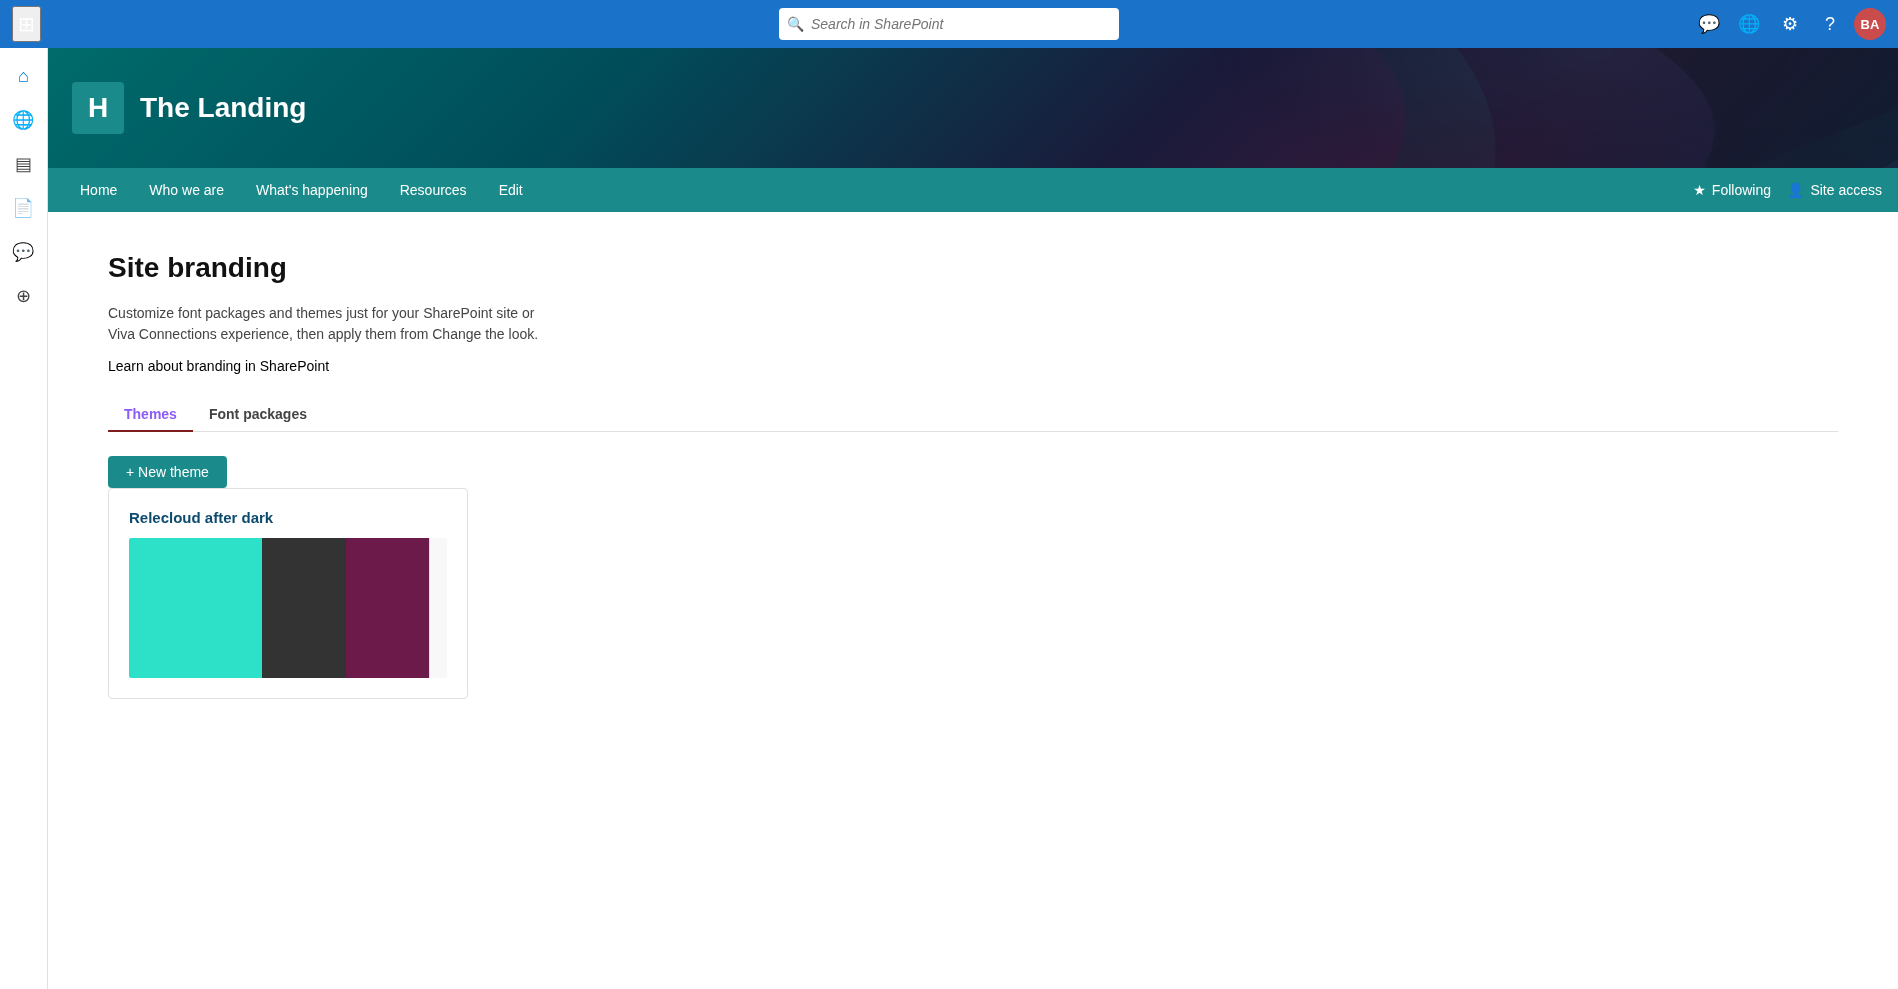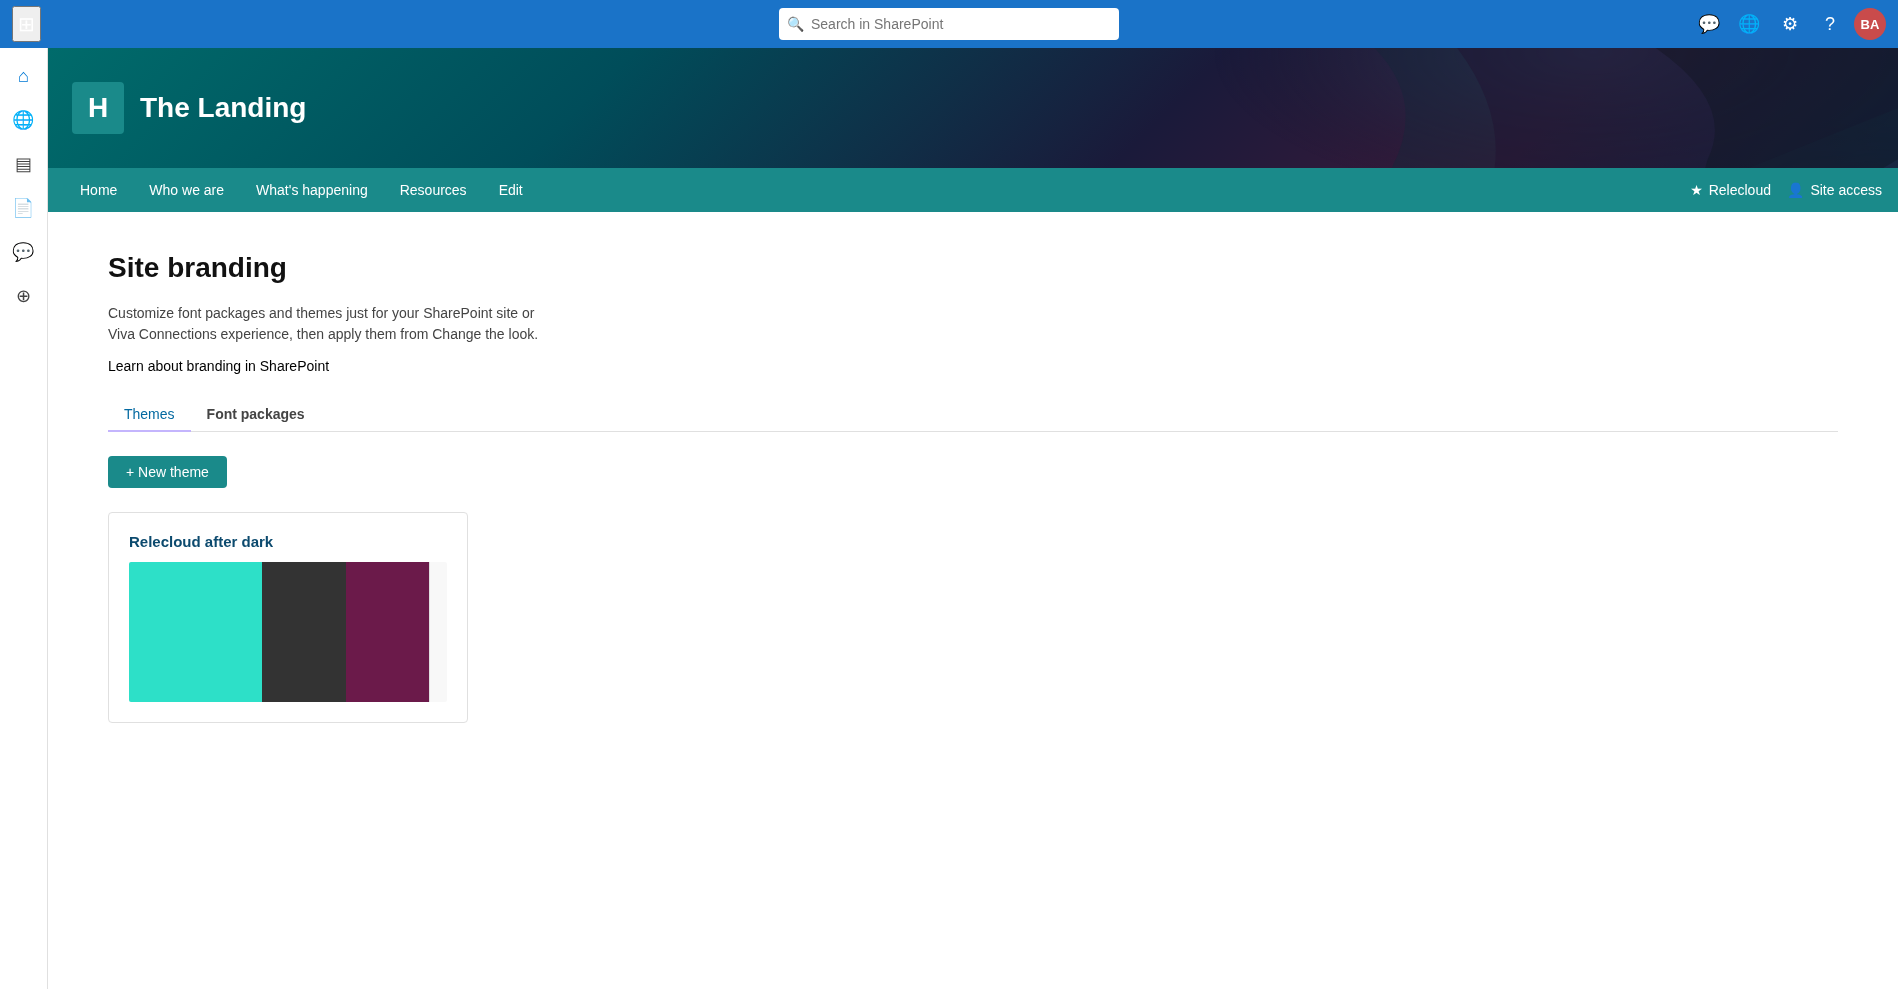--- a/index.html
+++ b/index.html
@@ -36,20 +36,21 @@
     .search-bar input {
       width: 100%;
       height: 32px;
       border-radius: 4px;
       border: none;
       padding: 0 12px 0 32px;
       font-size: 14px;
       outline: none;
       background: #fff;
       color: #333;
+      font-style: italic;
     }
     .search-bar .search-icon-wrap {
       position: absolute;
       left: 8px;
       top: 50%;
       transform: translateY(-50%);
       color: #666;
       font-size: 14px;
     }
     .top-bar-right {
@@ -242,38 +243,37 @@
     .tab {
       padding: 8px 16px;
       font-size: 14px;
       color: #444;
       cursor: pointer;
       border-bottom: 2px solid transparent;
       margin-bottom: -1px;
       font-weight: bold;
     }
     .tab.active {
-      color: #0369a1;
-      border-bottom: 2px solid #c4b5fd;
-      font-weight: 400;
+      color: #8b5cf6;
+      border-bottom: 2px solid #7f1d1d;
+      font-weight: 700;
     }
 
     
     .new-theme-btn {
       background: #1a8a8a;
       color: #fff;
       border: none;
       padding: 8px 18px;
       border-radius: 4px;
       font-size: 14px;
       cursor: pointer;
       display: flex;
       align-items: center;
       gap: 6px;
-      margin-bottom: 24px;
       text-align: right;
     }
 
     
     .theme-card {
       border: 1px solid #e0e0e0;
       border-radius: 4px;
       padding: 20px;
       width: 360px;
       background: #fff;
@@ -359,21 +359,21 @@
       <div class="nav-bar-left">
         <a class="nav-item">Home</a>
         <a class="nav-item">Who we are</a>
         <a class="nav-item">What's happening</a>
         <a class="nav-item">Resources</a>
         <a class="nav-item">Edit</a>
       </div>
       <div class="nav-bar-right">
         <div class="nav-action">
           <span>★</span>
-          <span>Relecloud</span>
+          <span>Following</span>
         </div>
         <div class="nav-action">
           <span>👤</span>
           <span>Site access</span>
         </div>
       </div>
     </div>
 
     <div class="page-content">
       <h2 class="page-title">Site branding</h2>

